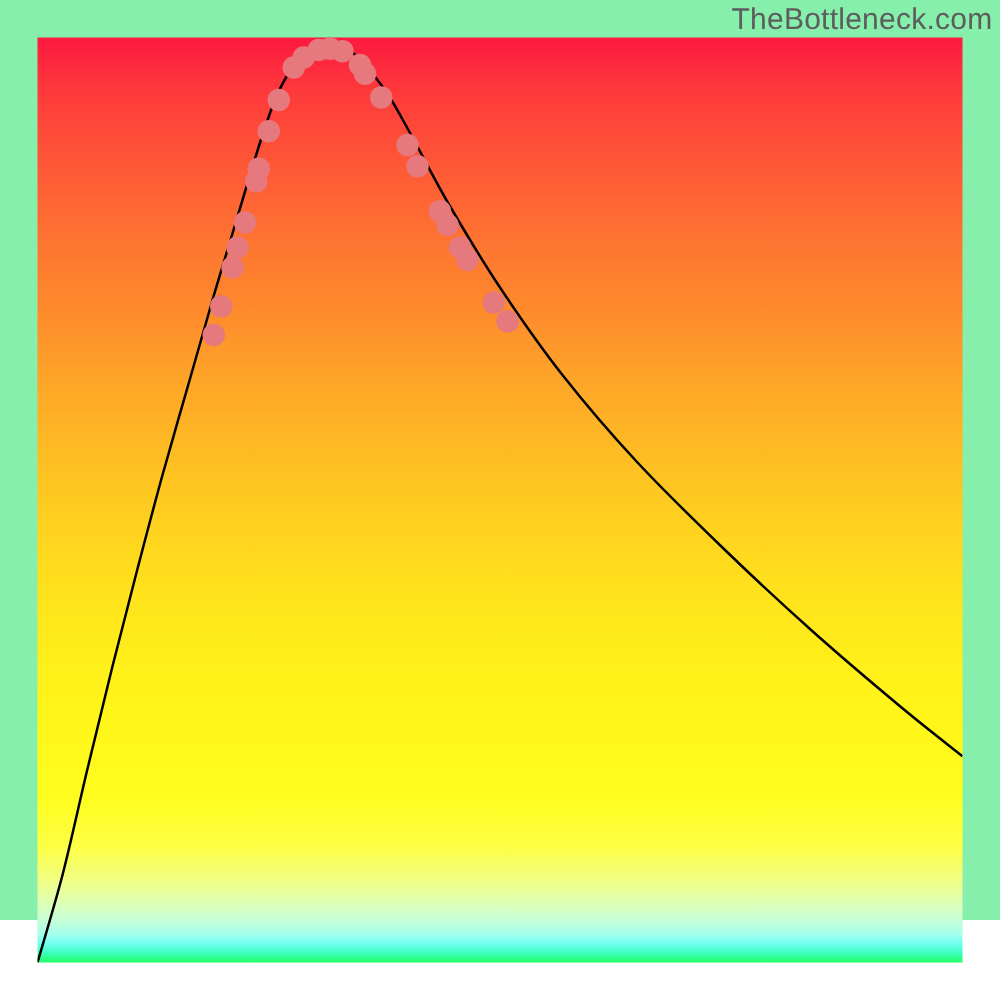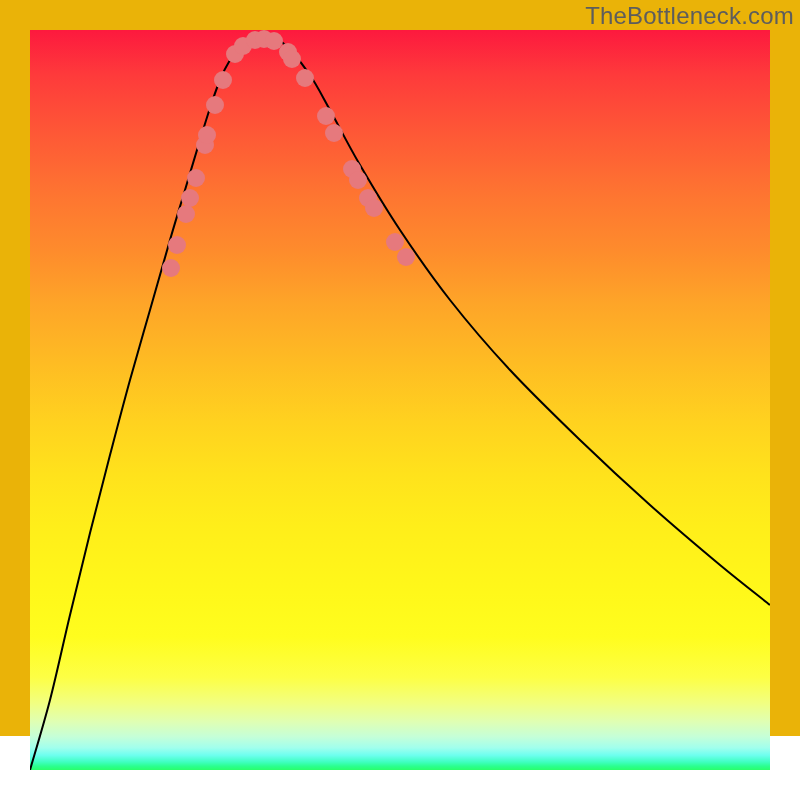--- a/index.html
+++ b/index.html
@@ -7,21 +7,21 @@
     padding: 0;
     width: 800px;
     height: 800px;
     overflow: hidden;
     font-family: Arial, Helvetica, sans-serif;
   }
   .canvas {
     position: relative;
     width: 800px;
     height: 736px;
-    background: #eab308;
+    background: #86efac;
   }
   .watermark {
     position: absolute;
     top: 2px;
     right: 6px;
     color: #5d5d5d;
     font-size: 24px;
     font-weight: 500;
     z-index: 10;
     letter-spacing: 0.2px;

